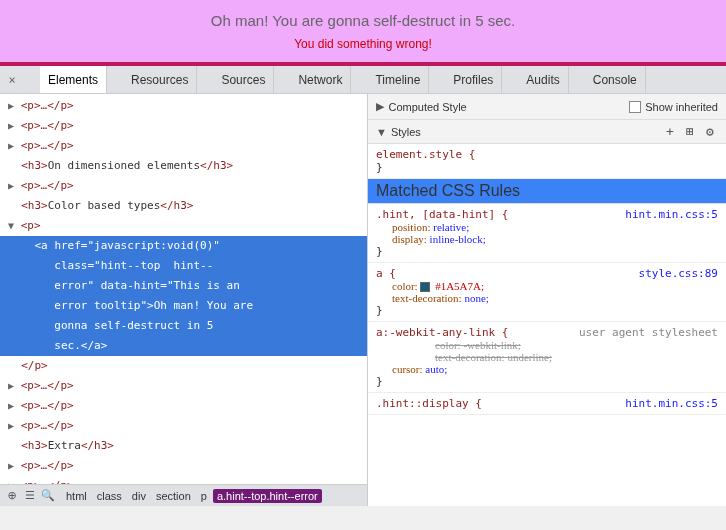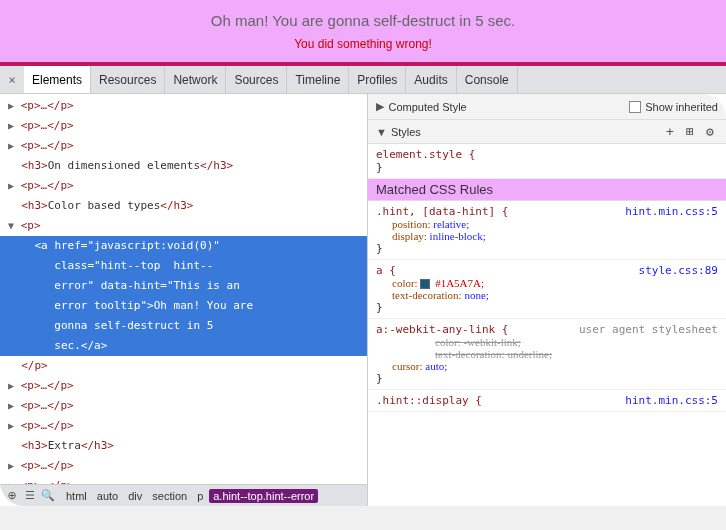--- a/index.html
+++ b/index.html
@@ -65,33 +65,33 @@
     .tab {
       padding: 4px 8px;
       cursor: pointer;
       font-size: 12px;
       font-family: Arial, sans-serif;
       color: #333;
       height: 100%;
       display: flex;
       align-items: center;
       border-right: 1px solid #ccc;
+      margin-left: 16px;
     }
     .tab.active {
       background: #fff;
       color: #000;
       border-bottom: none;
     }
 
     
     .main-content {
       display: flex;
       flex: 1;
       overflow: hidden;
-      border-radius: 24px;
     }
 
     
     .dom-panel {
       width: 368px;
       background: #fff;
       border-right: 1px solid #ccc;
       overflow: hidden;
       display: flex;
       flex-direction: column;
@@ -261,43 +261,43 @@
     .color-swatch {
       display: inline-block;
       width: 10px;
       height: 10px;
       border: 1px solid #666;
       vertical-align: middle;
       margin-right: 2px;
     }
     .section-header {
       padding: 3px 8px;
-      background: #f0abfc;
-      color: #333;
-      font-size: 13px;
+      background: #3b82f6;
+      color: #333;
+      font-size: 16px;
       border-bottom: 1px solid #ddd;
       font-family: Arial, sans-serif;
     }
   </style>
 </head>
 <body>
 
 <div class="page-preview">
   <div class="page-title">Oh man! You are gonna self-destruct in 5 sec.</div>
   <div class="page-subtitle">You did something wrong!</div>
 </div>
 
 <div class="devtools">
 
   <div class="tab-bar">
     <div class="tab-close">×</div>
     <div class="tab active">Elements</div>
     <div class="tab">Resources</div>
+    <div class="tab">Sources</div>
     <div class="tab">Network</div>
-    <div class="tab">Sources</div>
     <div class="tab">Timeline</div>
     <div class="tab">Profiles</div>
     <div class="tab">Audits</div>
     <div class="tab">Console</div>
   </div>
 
   <div class="main-content">
 
     <div class="dom-panel">
       <div class="dom-tree">
@@ -365,21 +365,21 @@
 
       </div>
 
       <div class="breadcrumb-bar">
         <div class="breadcrumb-icons">
           <div class="bc-icon">⊕</div>
           <div class="bc-icon">☰</div>
           <div class="bc-icon">🔍</div>
         </div>
         <div class="breadcrumb-item">html</div>
-        <div class="breadcrumb-item">auto</div>
+        <div class="breadcrumb-item">class</div>
         <div class="breadcrumb-item">div</div>
         <div class="breadcrumb-item">section</div>
         <div class="breadcrumb-item">p</div>
         <div class="breadcrumb-item active">a.hint--top.hint--error</div>
       </div>
     </div>
 
     <div class="styles-panel">
 
       <div class="computed-header">

